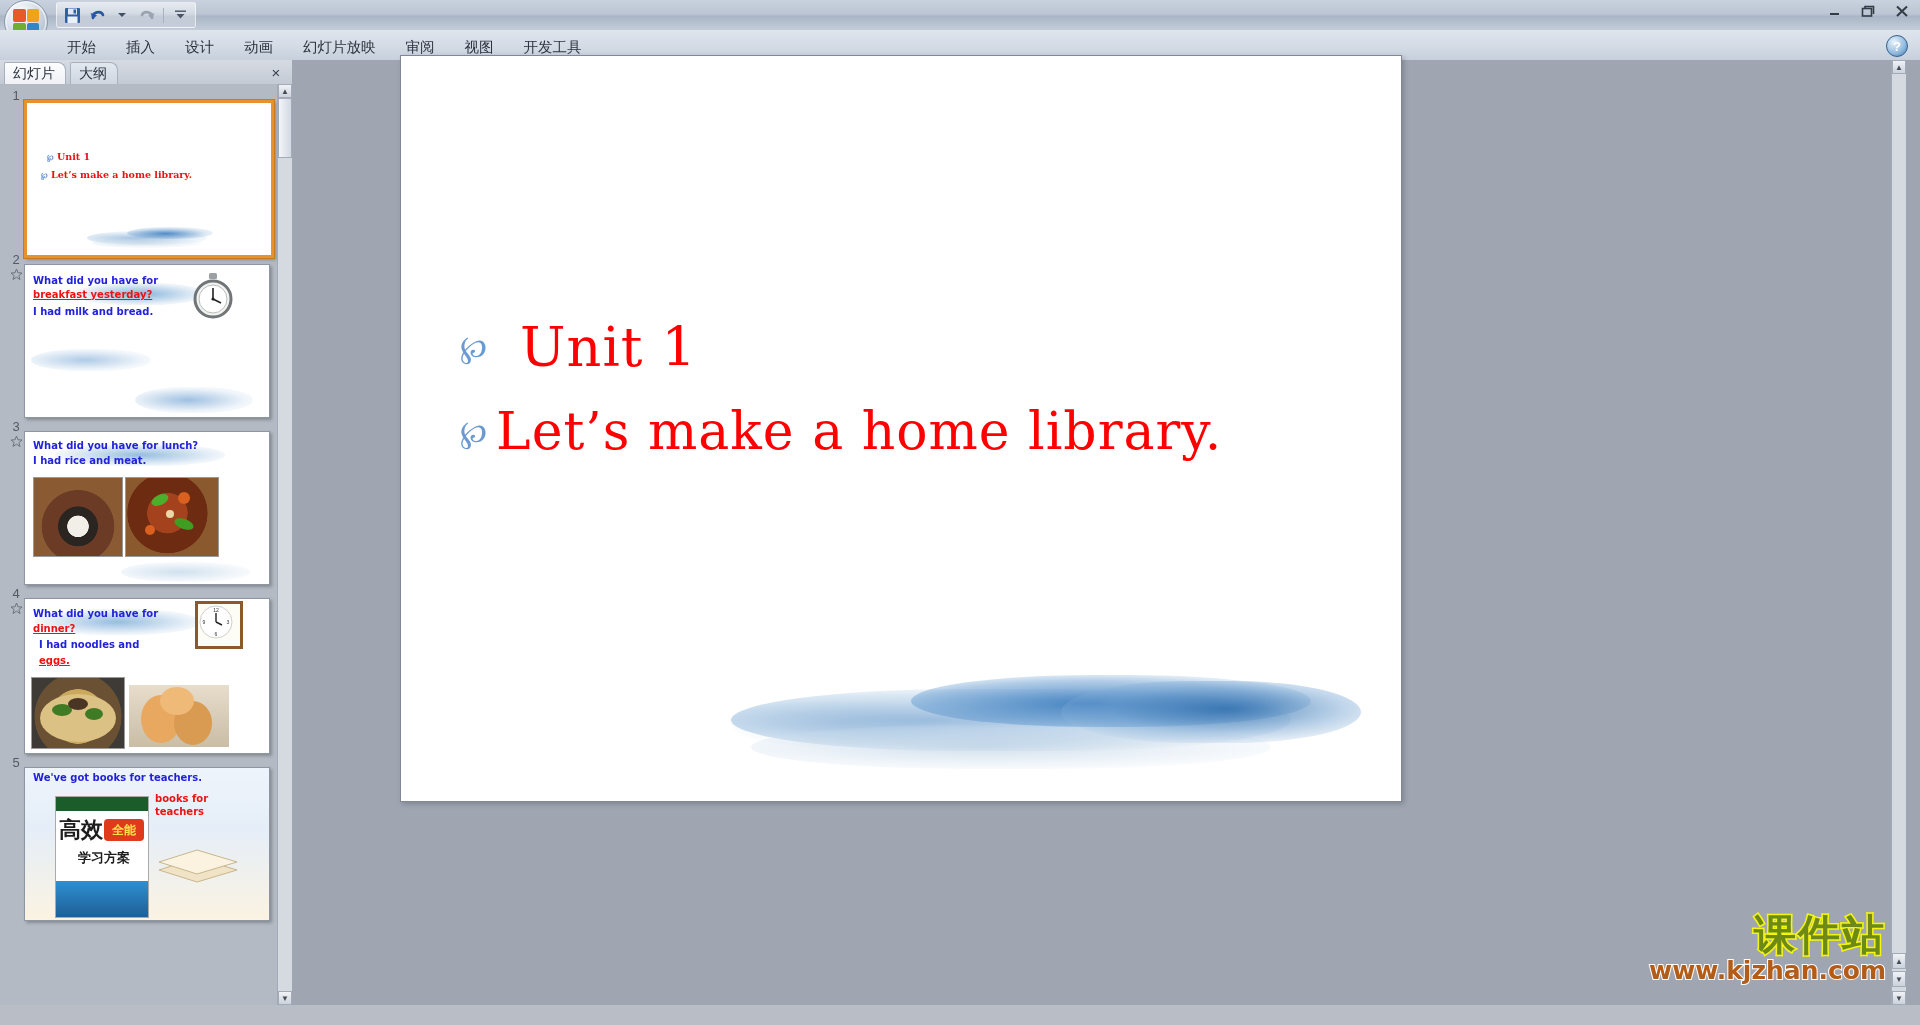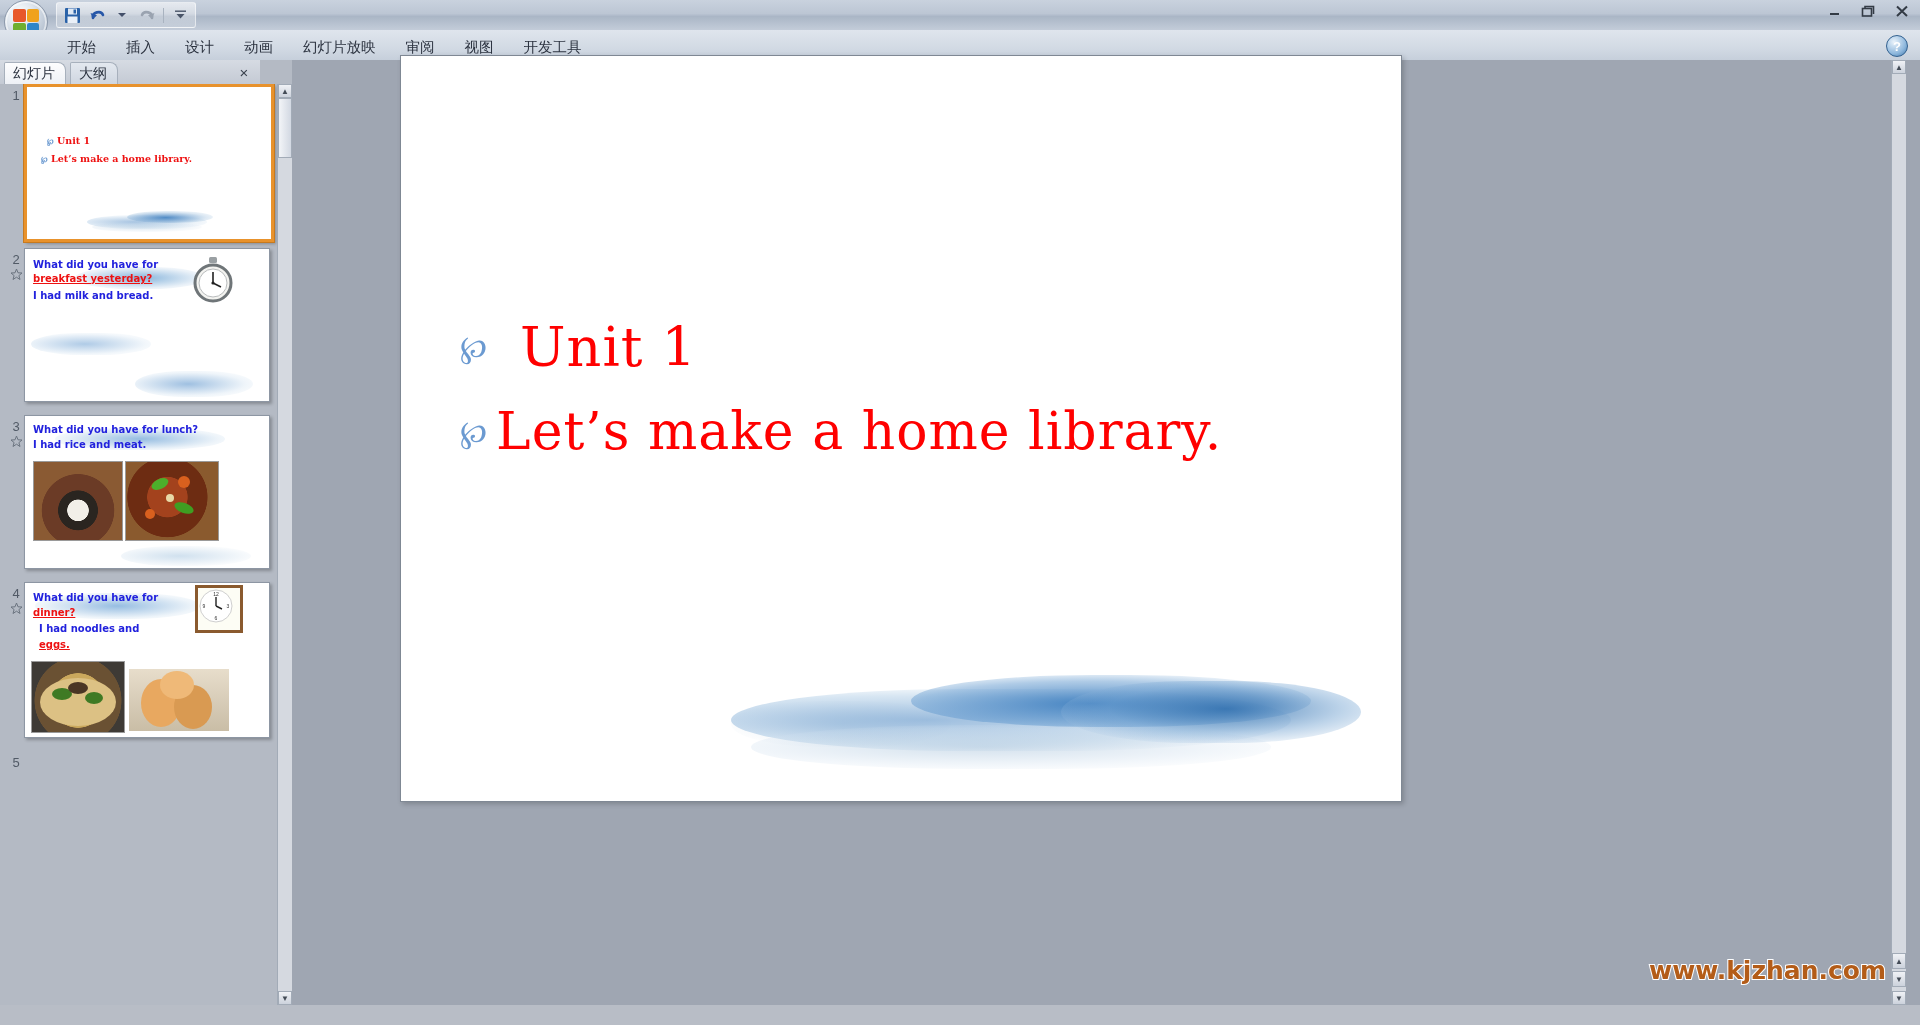--- a/index.html
+++ b/index.html
@@ -68,21 +68,21 @@
     background:radial-gradient(circle at 35% 30%,#eaf3fb,#8fb8dd 60%,#3f78ad 100%);
     border:1px solid #33618f;color:#fff;font-size:13px;font-weight:bold;
     display:flex;align-items:center;justify-content:center;
   }
 
   
   .workspace{position:absolute;left:0;top:60px;width:1920px;height:945px;background:#9fa6b2;}
 
   
   .leftpane{position:absolute;left:0;top:0;width:292px;height:945px;background:#b4bac4;}
-  .pane-tabs{position:absolute;left:0;top:0;width:260px;height:24px;
+  .pane-tabs{position:absolute;left:0;top:0;width:292px;height:24px;
     background:linear-gradient(180deg,#d6dbe3,#c4cad4);border-bottom:1px solid #9aa3b0;}
   .ptab{
     position:absolute;top:2px;height:21px;line-height:21px;font-size:14px;color:#2c3340;
     padding:0 10px 0 8px;
     background:linear-gradient(180deg,#f2f4f8,#dde2ea);
     border:1px solid #a7b0bc;border-bottom:none;border-radius:2px 8px 0 0;
   }
   .ptab.active{background:linear-gradient(180deg,#fdfdfe,#eef1f6);font-weight:normal;}
   .ptab.inactive{background:linear-gradient(180deg,#e3e8ef,#cfd6e0);}
   .pane-close{position:absolute;right:7px;top:3px;width:18px;height:18px;
@@ -92,21 +92,21 @@
     position:absolute;left:0;top:24px;width:278px;height:921px;overflow:hidden;
     background:#b4bac4;
   }
   .thumb-row{position:relative;width:278px;}
   .thumb-num{
     position:absolute;left:5px;top:4px;width:22px;text-align:center;
     font-size:13px;color:#515a66;font-family:"Liberation Sans",sans-serif;
   }
   .thumb-star{position:absolute;left:5px;top:20px;width:22px;text-align:center;font-size:13px;color:#6b7480;}
   .thumb-box{
-    position:absolute;left:24px;top:0;width:244px;
+    position:absolute;left:24px;top:16px;width:244px;
     background:#84cc16;border:1px solid #8d96a3;
     box-shadow:2px 2px 3px rgba(0,0,0,.25);
     overflow:hidden;
   }
   .thumb-box.selected{border:3px solid #e8922c;outline:1px solid #c77a1f;}
   .slide-canvas{position:relative;width:100%;height:100%;background:#fff;overflow:hidden;}
 
   
   .lb-scroll{position:absolute;right:0;top:24px;width:14px;height:921px;background:#d5d9e0;border-left:1px solid #a2abb7;}
   .lb-scroll .arr{width:14px;height:14px;background:linear-gradient(180deg,#f0f2f6,#ccd2dc);
@@ -399,20 +399,39 @@
                   <ellipse cx="64" cy="38" rx="19" ry="22" fill="#d99a52"></ellipse>
                   <ellipse cx="48" cy="16" rx="17" ry="14" fill="#efb978"></ellipse>
                 </svg>
               </div>
             </div>
           </div>
         </div>
 
         <div class="thumb-row" style="height:160px;">
           <div class="thumb-num">5</div>
+          <div class="thumb-box" style="height:152px;">
+            <div class="slide-canvas" style="background:linear-gradient(180deg,#eef4fb 0%,#e5eef8 40%,#fbf3e2 100%);">
+              <div class="thumb-txt t-blue" style="position:absolute;left:8px;top:4px;font-size:10px;white-space:nowrap;">We've got books for teachers.</div>
+              <div style="position:absolute;left:30px;top:28px;width:92px;height:120px;background:#fff;border:1px solid #aaa;overflow:hidden;">
+                <div style="position:absolute;left:0;top:0;width:100%;height:14px;background:#1a5c2a;"></div>
+                <div style="position:absolute;left:3px;top:18px;font-size:22px;font-weight:bold;color:#1d1d1d;font-family:'DejaVu Sans',sans-serif;">高效</div>
+                <div style="position:absolute;left:48px;top:22px;width:40px;height:22px;border-radius:4px;background:#e03a1c;color:#ffe14d;font-size:12px;font-weight:bold;text-align:center;line-height:22px;">全能</div>
+                <div style="position:absolute;left:22px;top:52px;font-size:13px;font-weight:bold;color:#1d1d1d;font-family:'DejaVu Sans',sans-serif;">学习方案</div>
+                <div style="position:absolute;left:0;bottom:0;width:100%;height:36px;background:linear-gradient(180deg,#2f8fd0,#1d5f97);"></div>
+              </div>
+              <div class="thumb-txt t-red" style="position:absolute;left:130px;top:24px;font-size:10px;width:80px;line-height:13px;">books for teachers</div>
+              <div style="position:absolute;left:130px;top:62px;width:86px;height:60px;">
+                <svg width="86" height="60" viewBox="0 0 86 60">
+                  <path d="M4 40 L42 28 L82 40 L42 52 Z" fill="#f1e3c6" stroke="#c9b68e"></path>
+                  <path d="M4 32 L42 20 L82 32 L42 44 Z" fill="#fbf3e0" stroke="#c9b68e"></path>
+                </svg>
+              </div>
+            </div>
+          </div>
         </div>
 
       </div>
 
       <div class="lb-scroll">
         <div class="arr">▲</div>
         <div class="thumbtrack"></div>
         <div class="arr bot">▼</div>
       </div>
     </div>
@@ -435,20 +454,21 @@
         <div class="water wmain">
           <div class="l5"></div>
             <div class="l1"></div>
             <div class="l4"></div>
           <div class="l2"></div>
             <div class="l3"></div>
         </div>
       </div>
 
       <div class="watermark">
+        <div class="wm-cn">课件站</div>
         <div class="wm-url">www.kjzhan.com</div>
       </div>
 
       <div class="rb-scroll">
         <div class="arr">▲</div>
         <div class="prevnext" style="bottom:36px;">▲</div>
         <div class="prevnext" style="bottom:18px;">▼</div>
         <div class="arr" style="position:absolute;left:0;bottom:0;">▼</div>
       </div>
     </div>

